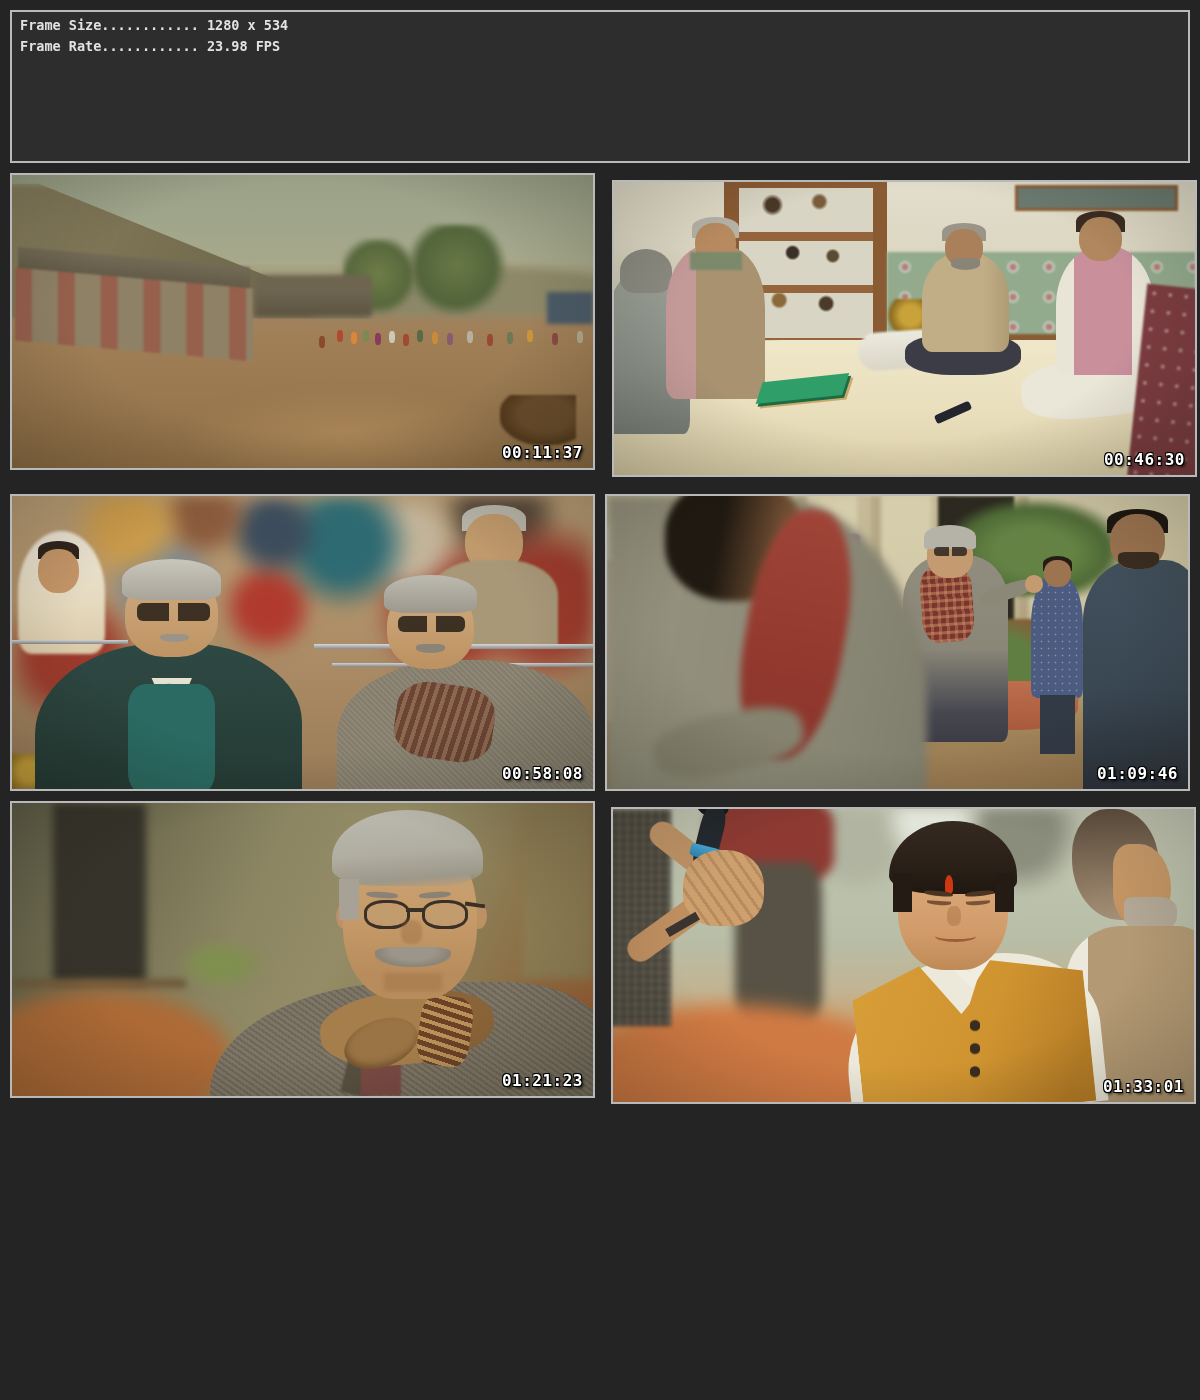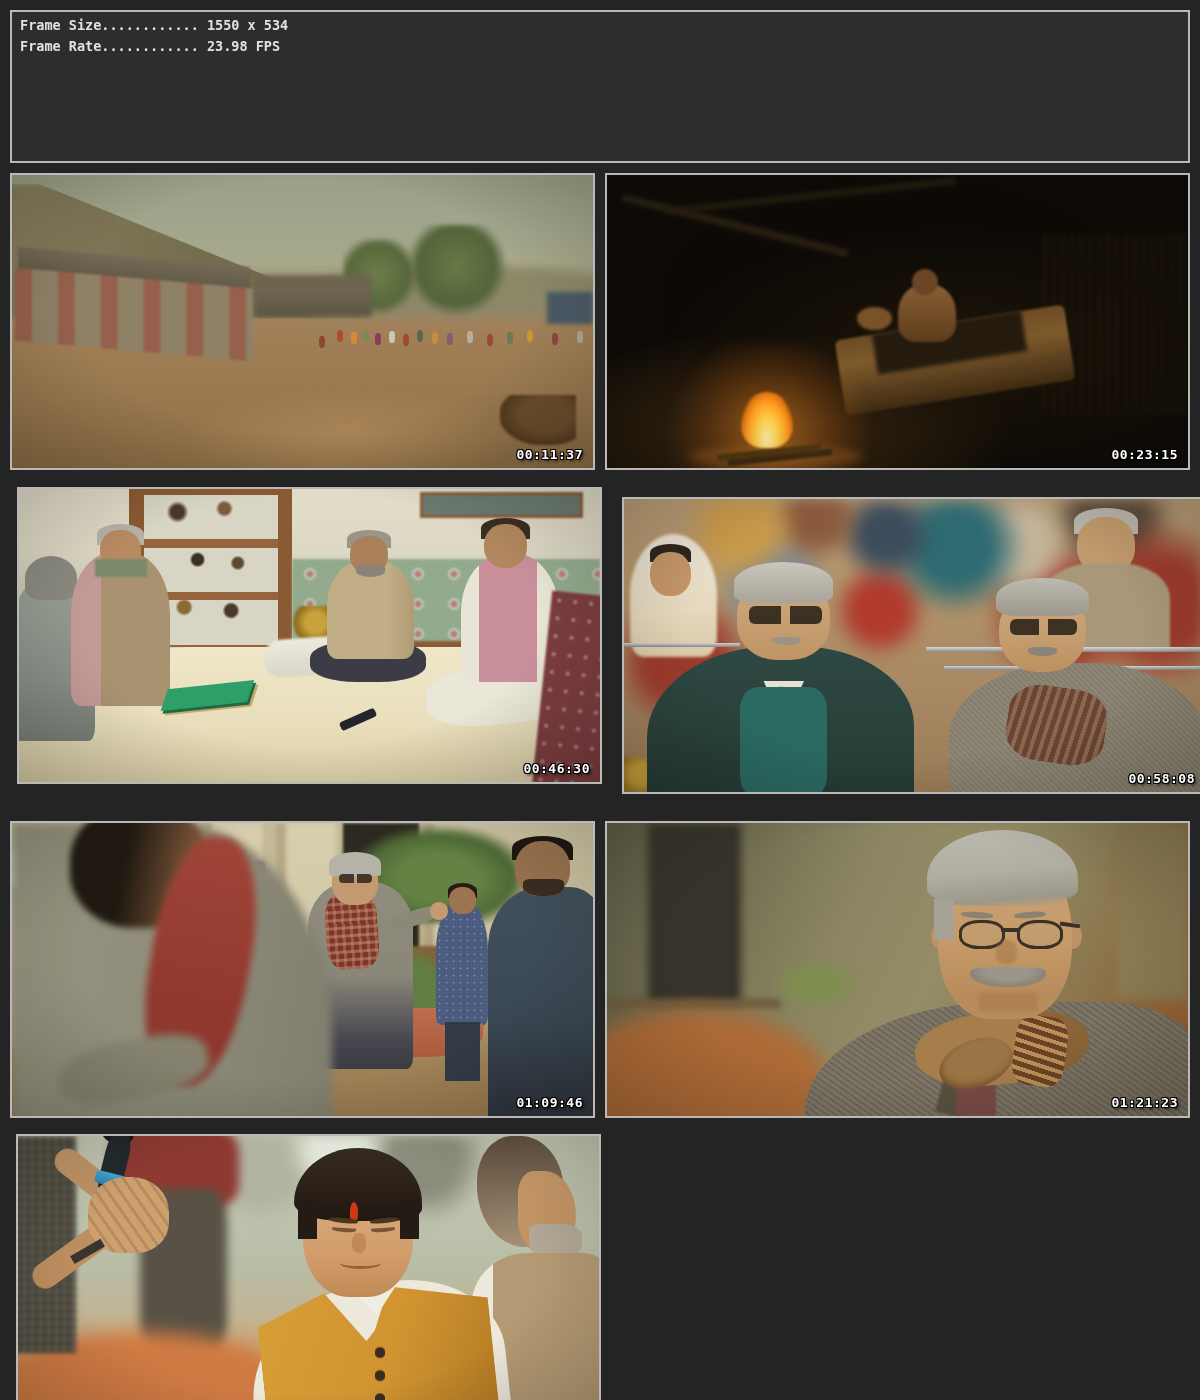--- a/index.html
+++ b/index.html
@@ -10,21 +10,21 @@
   .info-panel{box-sizing:border-box;height:153px;border:2px solid #b9b9b9;
     background:#2d2d2d;padding:3px 8px;margin-bottom:10px;}
   .info-line{font-size:13.5px;line-height:21.4px;font-weight:bold;color:#e2e2e2;
     white-space:pre;}
   
   .grid{display:grid;grid-template-columns:585px 585px;gap:10px;}
   .thumb{box-sizing:border-box;width:585px;height:297px;border:2px solid #b9b9b9;
     position:relative;overflow:hidden;background:#151310;}
   .thumb::after{content:"";position:absolute;inset:0;pointer-events:none;
     background:radial-gradient(ellipse at 50% 45%, transparent 55%, rgba(18,16,8,.25) 100%);}
-  .ts{position:absolute;right:10px;bottom:6px;z-index:5;font-size:13px;font-weight:bold;
+  .ts{position:absolute;right:10px;bottom:6px;z-index:5;font-size:16px;font-weight:bold;
     color:#ffffff;letter-spacing:.5px;
     text-shadow:-1px -1px 0 #000,1px -1px 0 #000,-1px 1px 0 #000,1px 1px 0 #000,2px 2px 3px rgba(0,0,0,.85);}
   .scene{position:absolute;inset:0;}
   .sh{position:absolute;}
   
   .s1{background:linear-gradient(180deg,#99a086 0%,#a2a78c 20%,#a8a88a 30%,#9e9273 37%,#a28666 44%,#a07f56 55%,#9a7950 75%,#8f6f46 100%);}
   .s1-hill{left:-8%;top:3%;width:70%;height:46%;background:linear-gradient(105deg,#8a8060,#746c4e 60%,#6b664a);
     clip-path:polygon(0 0,18% 0,100% 100%,0 100%);filter:blur(3px);}
   .s1-ridge{right:-4%;top:31%;width:52%;height:17%;background:#8c8868;border-radius:50% 50% 0 0;filter:blur(5px);}
   .s1-tree1{left:57%;top:22%;width:12%;height:27%;background:radial-gradient(circle at 50% 45%,#6e7d48 0%,#57683c 55%,transparent 72%);filter:blur(2px);}
@@ -304,21 +304,21 @@
   .s8-rbeard{left:88%;top:30%;width:9%;height:13%;background:#b3a896;border-radius:20% 40% 60% 60%;filter:blur(.5px);}
   .s8-rbody{left:78%;top:40%;width:24%;height:62%;border-radius:40% 20% 0 0/30% 14% 0 0;
     background:linear-gradient(90deg,#ece8dc 0 16%,#b49a74 16% 100%);}
 </style>
 </head>
 <body>
 
 <div class="page">
 
   <div class="info-panel">
-    <div class="info-line">Frame Size............ 1550 x 534</div>
+    <div class="info-line">Frame Size............ 1280 x 534</div>
     <div class="info-line">Frame Rate............ 23.98 FPS</div>
   </div>
 
   <div class="grid">
 
     <figure class="thumb" style="margin:0">
       <div class="scene s1">
         <div class="sh s1-hill"></div>
         <div class="sh s1-ridge"></div>
         <div class="sh s1-tree1"></div>
@@ -327,37 +327,20 @@
         <div class="sh s1-wall"></div>
         <div class="sh s1-hut"></div>
         <div class="sh s1-path"></div>
         <div class="sh s1-people"></div>
         <div class="sh s1-cart"></div>
         <div class="sh s1-truck"></div>
       </div>
       <figcaption class="ts">00:11:37</figcaption>
     </figure>
 
-    <figure class="thumb" style="margin:0">
-      <div class="scene s2">
-        <div class="sh s2-wall"></div>
-        <div class="sh s2-beam1"></div>
-        <div class="sh s2-beam2"></div>
-        <div class="sh s2-cot"></div>
-        <div class="sh s2-blanket"></div>
-        <div class="sh s2-torso"></div>
-        <div class="sh s2-head"></div>
-        <div class="sh s2-child"></div>
-        <div class="sh s2-glow"></div>
-        <div class="sh s2-floor"></div>
-        <div class="sh s2-log"></div>
-        <div class="sh s2-flame"></div>
-      </div>
-      <figcaption class="ts">00:23:15</figcaption>
-    </figure>
 
 
     <figure class="thumb" style="margin:7px">
       <div class="scene s4">
         <div class="sh s4-pic"></div>
         <div class="sh s4-cab"></div>
         <div class="sh s4-shelves"></div>
         <div class="sh s4-tiles"></div>
         <div class="sh s4-trim"></div>
         <div class="sh s4-trophy"></div>
@@ -378,21 +361,21 @@
         <div class="sh s4-m4body"></div>
         <div class="sh s4-m4hair"></div>
         <div class="sh s4-m4head"></div>
         <div class="sh s4-drape"></div>
         <div class="sh s4-folder"></div>
         <div class="sh s4-phone"></div>
       </div>
       <figcaption class="ts">00:46:30</figcaption>
     </figure>
 
-    <figure class="thumb" style="margin:17px">
+    <figure class="thumb" style="margin:0">
       <div class="scene s5">
         <div class="sh s5-crowd"></div>
         <div class="sh s5-wscarf"></div>
         <div class="sh s5-whair"></div>
         <div class="sh s5-wface"></div>
         <div class="sh s5-g3hair"></div>
         <div class="sh s5-g3head"></div>
         <div class="sh s5-g3body"></div>
         <div class="sh s5-rail3"></div>
         <div class="sh s5-rail1"></div>

